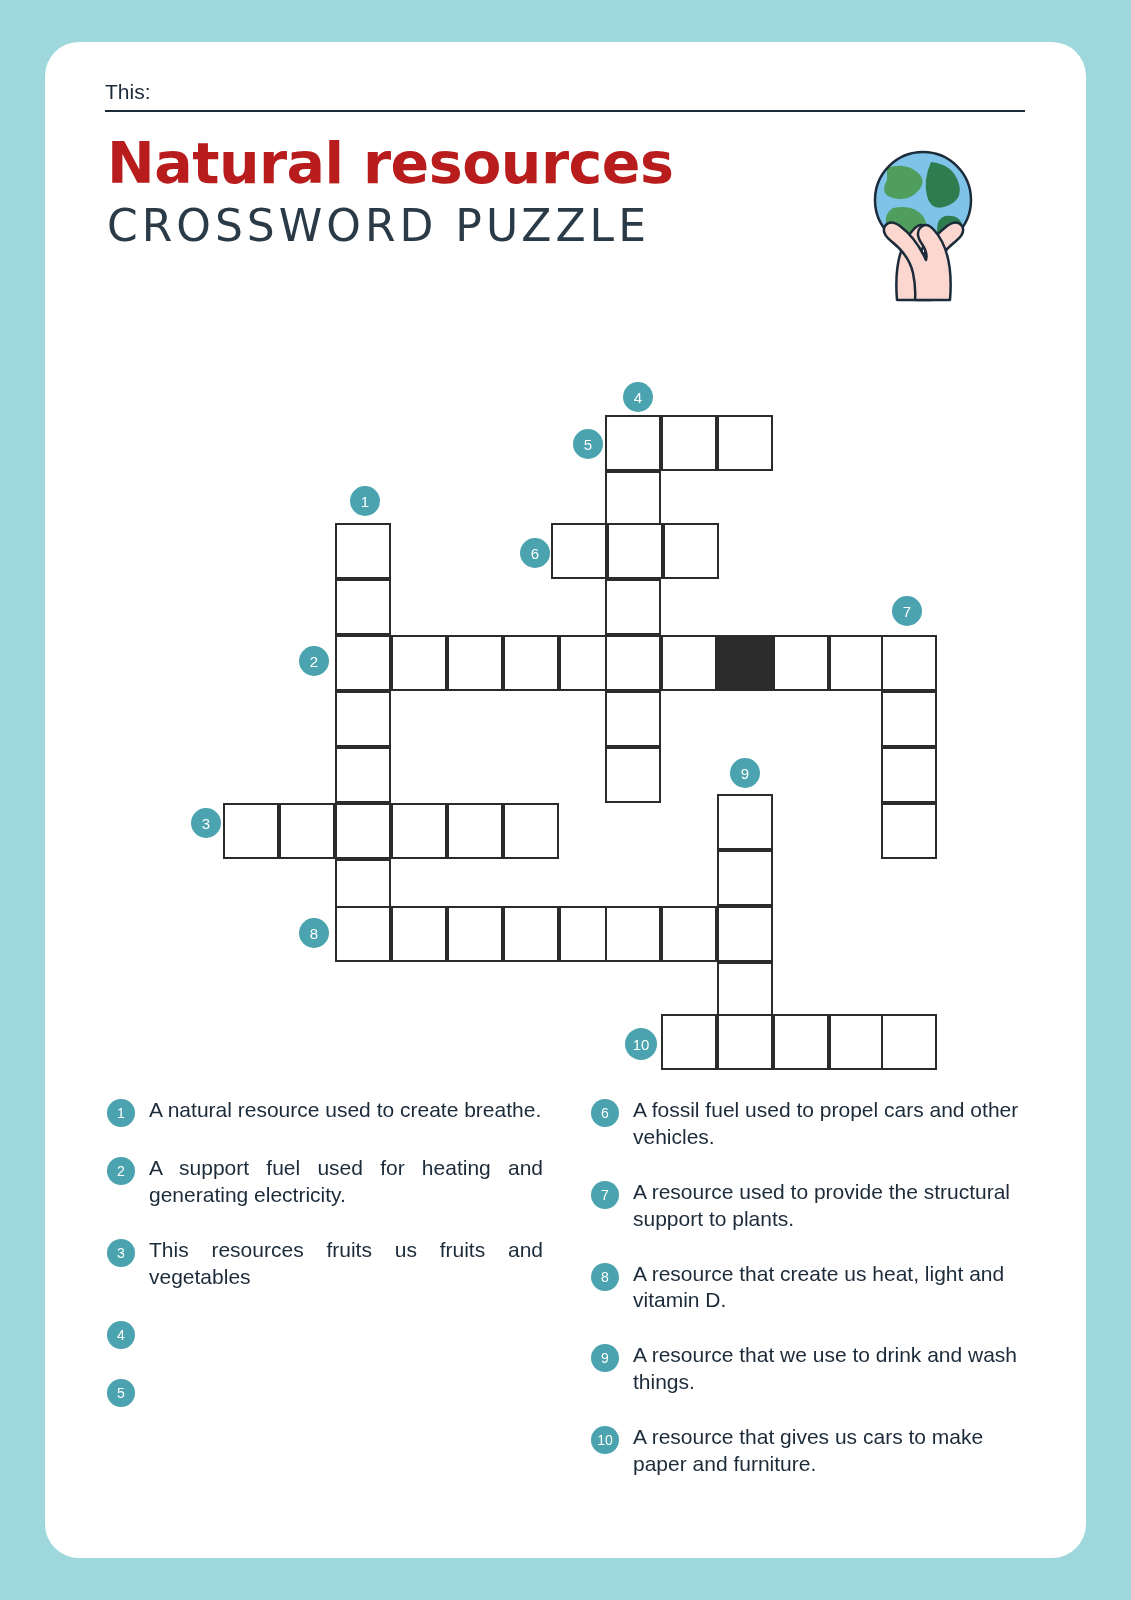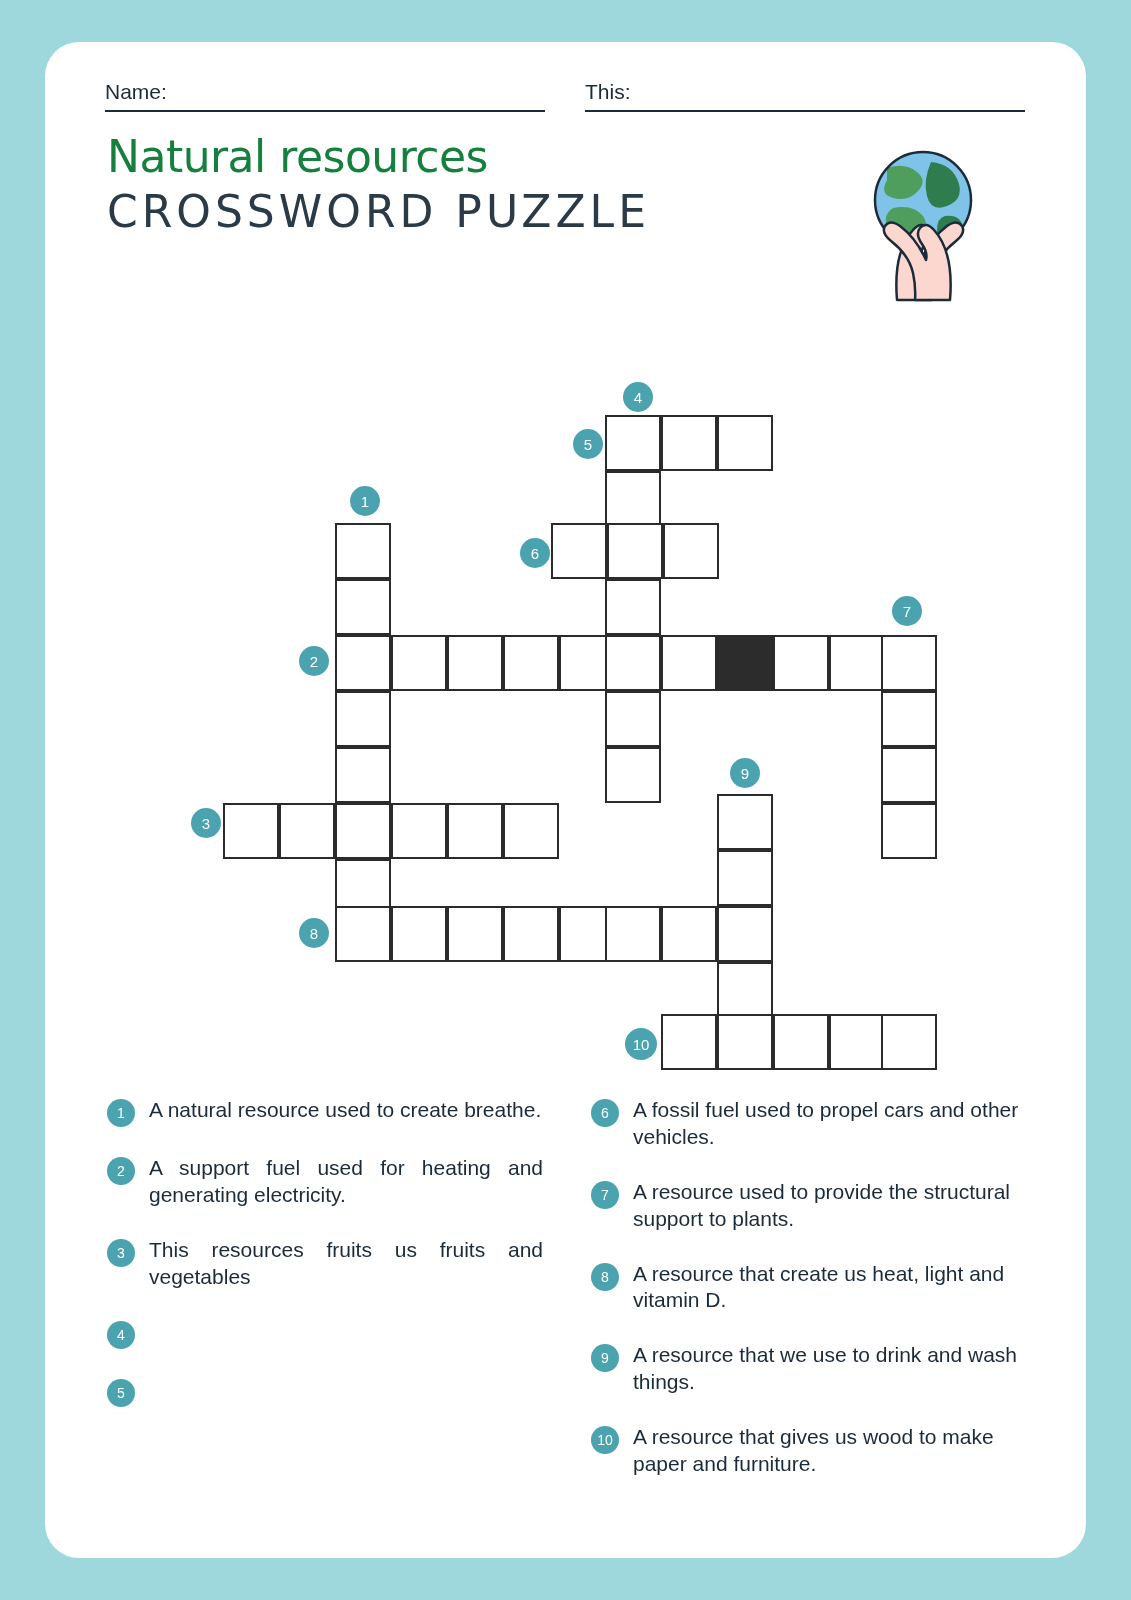--- a/index.html
+++ b/index.html
@@ -44,23 +44,23 @@
     color: #1c2b3a;
     font-family: "Liberation Sans", sans-serif;
   }
 
   .title-block {
     position: absolute;
     top: 92px;
     left: 62px;
   }
   .title-main {
-    font-size: 44px;
-    font-weight: normal;
-    color: #15803d;
+    font-size: 57px;
+    font-weight: bold;
+    color: #b91c1c;
     letter-spacing: -0.5px;
     line-height: 1.05;
     font-family: "DejaVu Sans", sans-serif;
   }
   .title-sub {
     margin-top: 6px;
     font-size: 44px;
     color: #2a3a47;
     letter-spacing: 4px;
     font-family: "DejaVu Sans", sans-serif;
@@ -147,23 +147,20 @@
     font-family: "Liberation Sans", sans-serif;
   }
   .clue-col.right .clue-text { text-align: left; }
 </style>
 </head>
 <body>
 
 <div class="sheet">
 
   <div class="meta">
-    <div class="meta-field">
-      <span class="meta-label">Name:</span>
-    </div>
     <div class="meta-field">
       <span class="meta-label">This:</span>
     </div>
   </div>
 
   <div class="title-block">
     <div class="title-main">Natural resources</div>
     <div class="title-sub">CROSSWORD PUZZLE</div>
   </div>
 
@@ -279,18 +276,18 @@
         <div class="clue">
           <div class="clue-badge">8</div>
           <div class="clue-text">A resource that create us heat, light and vitamin D.</div>
         </div>
         <div class="clue">
           <div class="clue-badge">9</div>
           <div class="clue-text">A resource that we use to drink and wash things.</div>
         </div>
         <div class="clue">
           <div class="clue-badge">10</div>
-          <div class="clue-text">A resource that gives us wood to make paper and furniture.</div>
+          <div class="clue-text">A resource that gives us cars to make paper and furniture.</div>
         </div>
       </div>
   </div>
 
 </div>
 
 </body></html>

